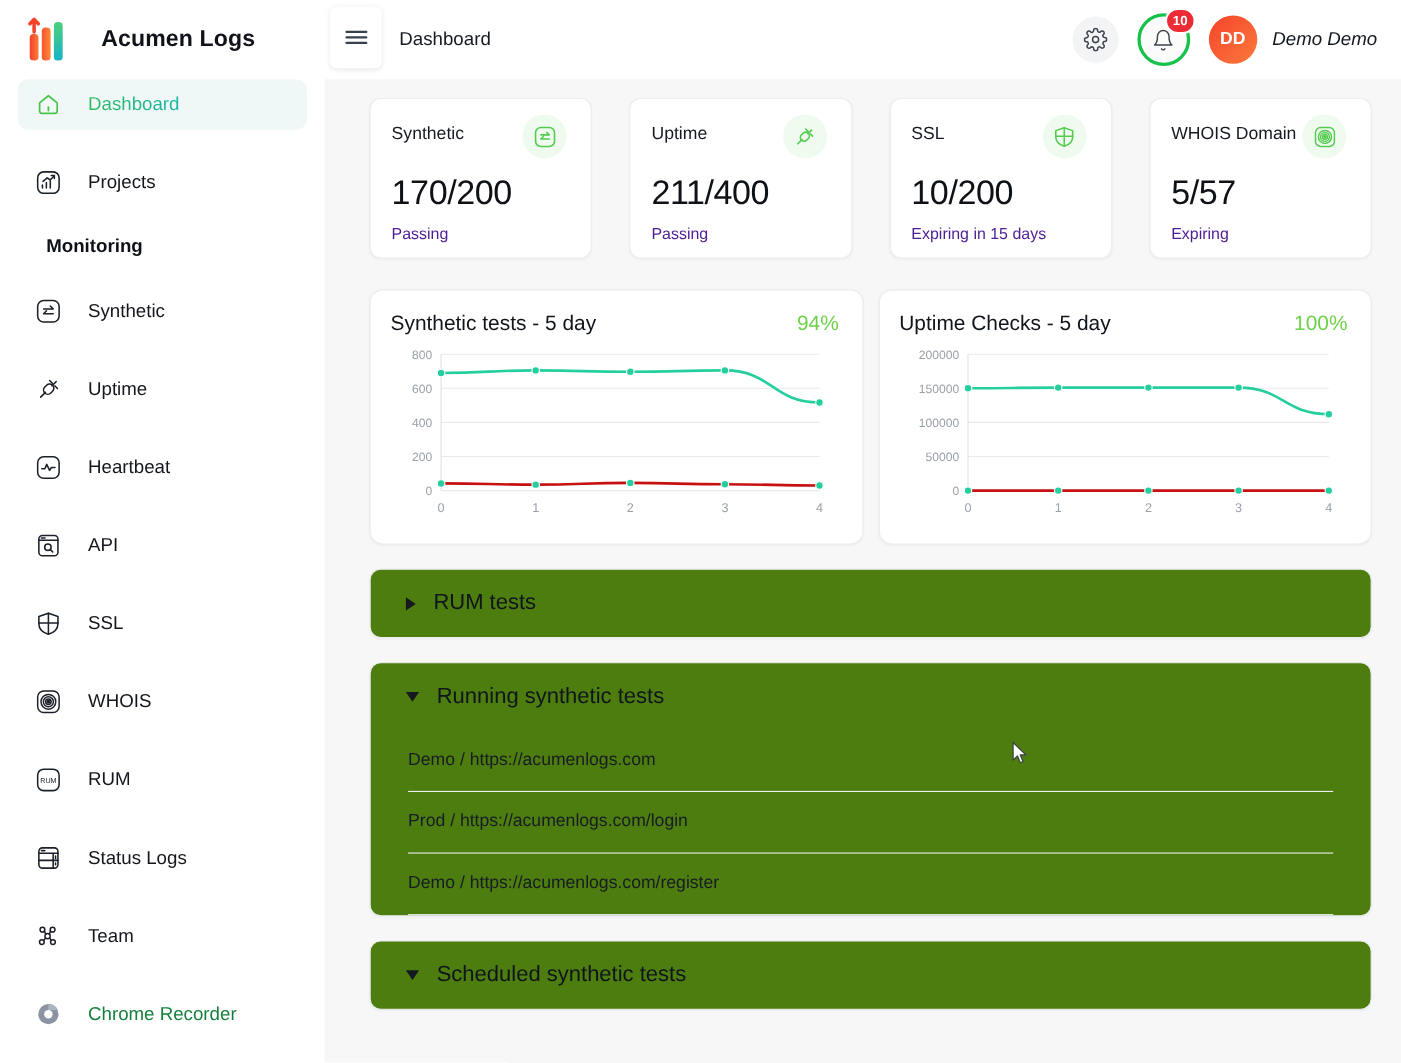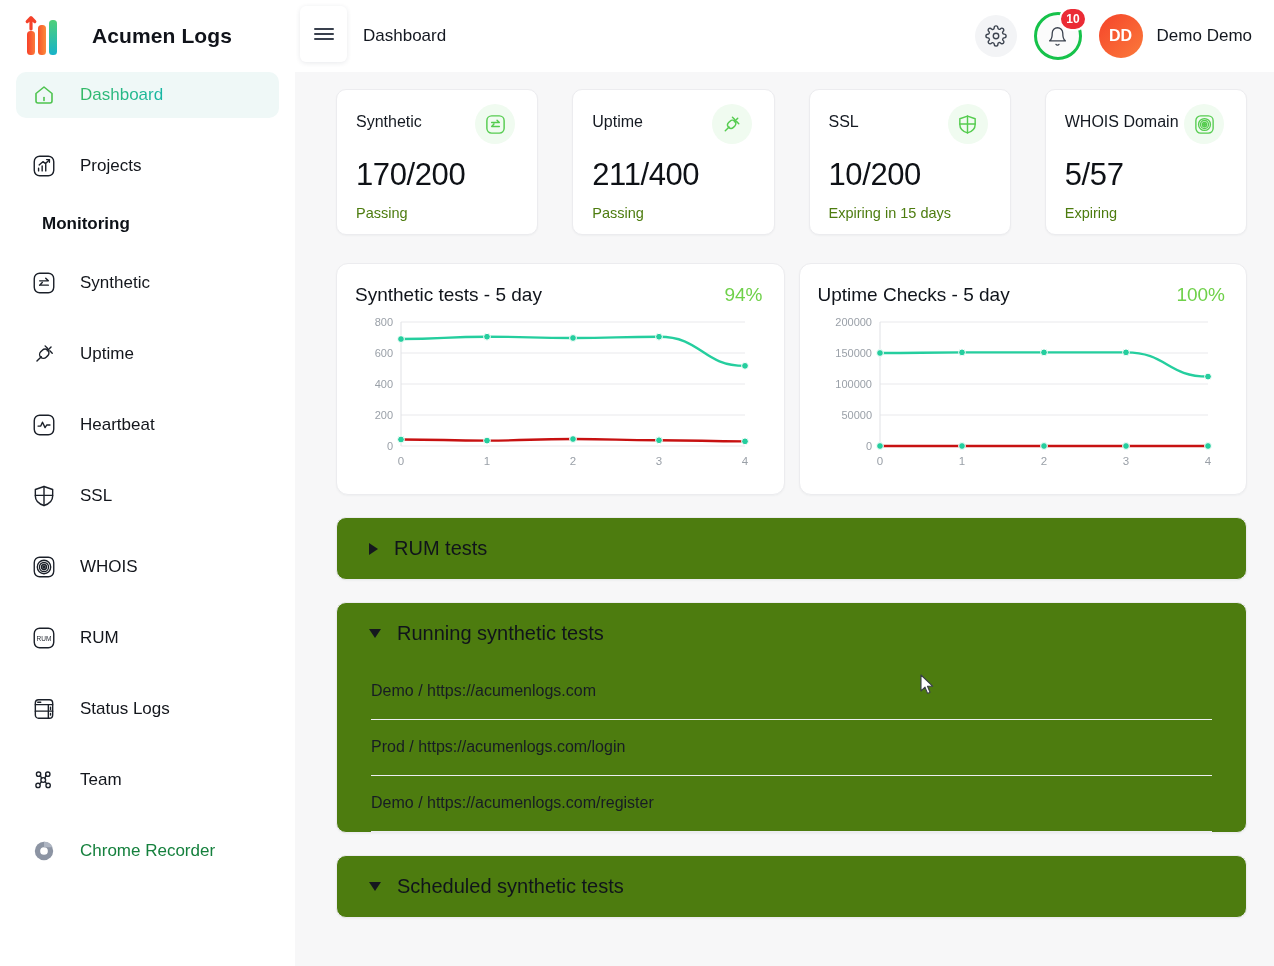--- a/index.html
+++ b/index.html
@@ -101,42 +101,42 @@
     display: flex; align-items: center; justify-content: center;
     border: 2px solid #fff;
   }
   .avatar {
     width: 44px; height: 44px; border-radius: 50%;
     background: linear-gradient(135deg,#f5442a 0%, #fb7a3b 100%);
     color: #fff; font-size: 16px; font-weight: bold;
     display:flex; align-items:center; justify-content:center;
     cursor: pointer;
   }
-  .user-name { font-size: 17px; color: #131820; margin-left: -3px; }
+  .user-name { font-size: 17px; color: #131820; margin-left: -3px; font-style: italic; }
 
   .content { padding: 17px 27px 0 41px; }
 
   
   .stats { display: flex; gap: 34px; }
   .stat-card {
     flex: 1 1 0; background: #fff; border-radius: 10px;
     border: 1px solid #ececef;
     box-shadow: 0 1px 2px rgba(30,40,60,.04);
     padding: 20px 22px 22px 19px;
     height: 146px; position: relative;
   }
   .stat-top { display: flex; align-items: flex-start; justify-content: space-between; }
   .stat-label { font-size: 16px; color: #151a22; padding-top: 3px;}
   .stat-ico {
     width: 40px; height: 40px; border-radius: 50%;
     background: #f0fbf0; display:flex; align-items:center; justify-content:center;
     margin-top: -6px;
   }
   .stat-value { font-size: 31px; color: #0e1116; margin-top: 13px; letter-spacing: -.4px;}
-  .stat-sub { font-size: 14.5px; color: #4d7c0f; margin-top: 12px; }
+  .stat-sub { font-size: 14.5px; color: #4c1d95; margin-top: 12px; }
 
   
   .charts { display: flex; gap: 14px; margin-top: 28px; }
   .chart-card {
     flex: 1 1 0; background: #fff; border-radius: 12px;
     border: 1px solid #ececef;
     box-shadow: 0 1px 2px rgba(30,40,60,.04);
     padding: 20px 21px 16px 18px;
     height: 232px;
   }
@@ -255,20 +255,32 @@
       <div class="nav-item sub">
         <span class="ico">
           <svg width="26" height="26" viewBox="0 0 24 24" fill="none" stroke="#1b2029" stroke-width="1.3" stroke-linecap="round" stroke-linejoin="round">
             <rect x="3" y="3" width="18" height="18" rx="5"></rect>
             <path d="M6.5 13 H9 L10.6 9.4 L13 14.4 L14.5 12 H17.5"></path>
           </svg>
         </span>
         <span class="lbl">Heartbeat</span>
       </div>
 
+      <div class="nav-item sub">
+        <span class="ico">
+          <svg width="26" height="26" viewBox="0 0 24 24" fill="none" stroke="#1b2029" stroke-width="1.3" stroke-linecap="round" stroke-linejoin="round">
+            <rect x="4" y="3.5" width="16" height="17" rx="3"></rect>
+            <path d="M4 7.5 H20"></path>
+            <path d="M6.1 5.6 H9.2"></path>
+            <circle cx="11.6" cy="13.4" r="2.7"></circle>
+            <path d="M13.7 15.5 L15.6 17.3"></path>
+          </svg>
+        </span>
+        <span class="lbl">API</span>
+      </div>
 
       <div class="nav-item sub">
         <span class="ico">
           <svg width="26" height="26" viewBox="0 0 24 24" fill="none" stroke="#1b2029" stroke-width="1.3" stroke-linecap="round" stroke-linejoin="round">
             <path d="M12 3.2 L20 6 v6 c0 4.5-3.4 7.4-8 8.8 C7.4 19.4 4 16.5 4 12 V6 Z"></path>
             <path d="M12 3.2 V20.8 M4 11.4 H20"></path>
           </svg>
         </span>
         <span class="lbl">SSL</span>
       </div>

